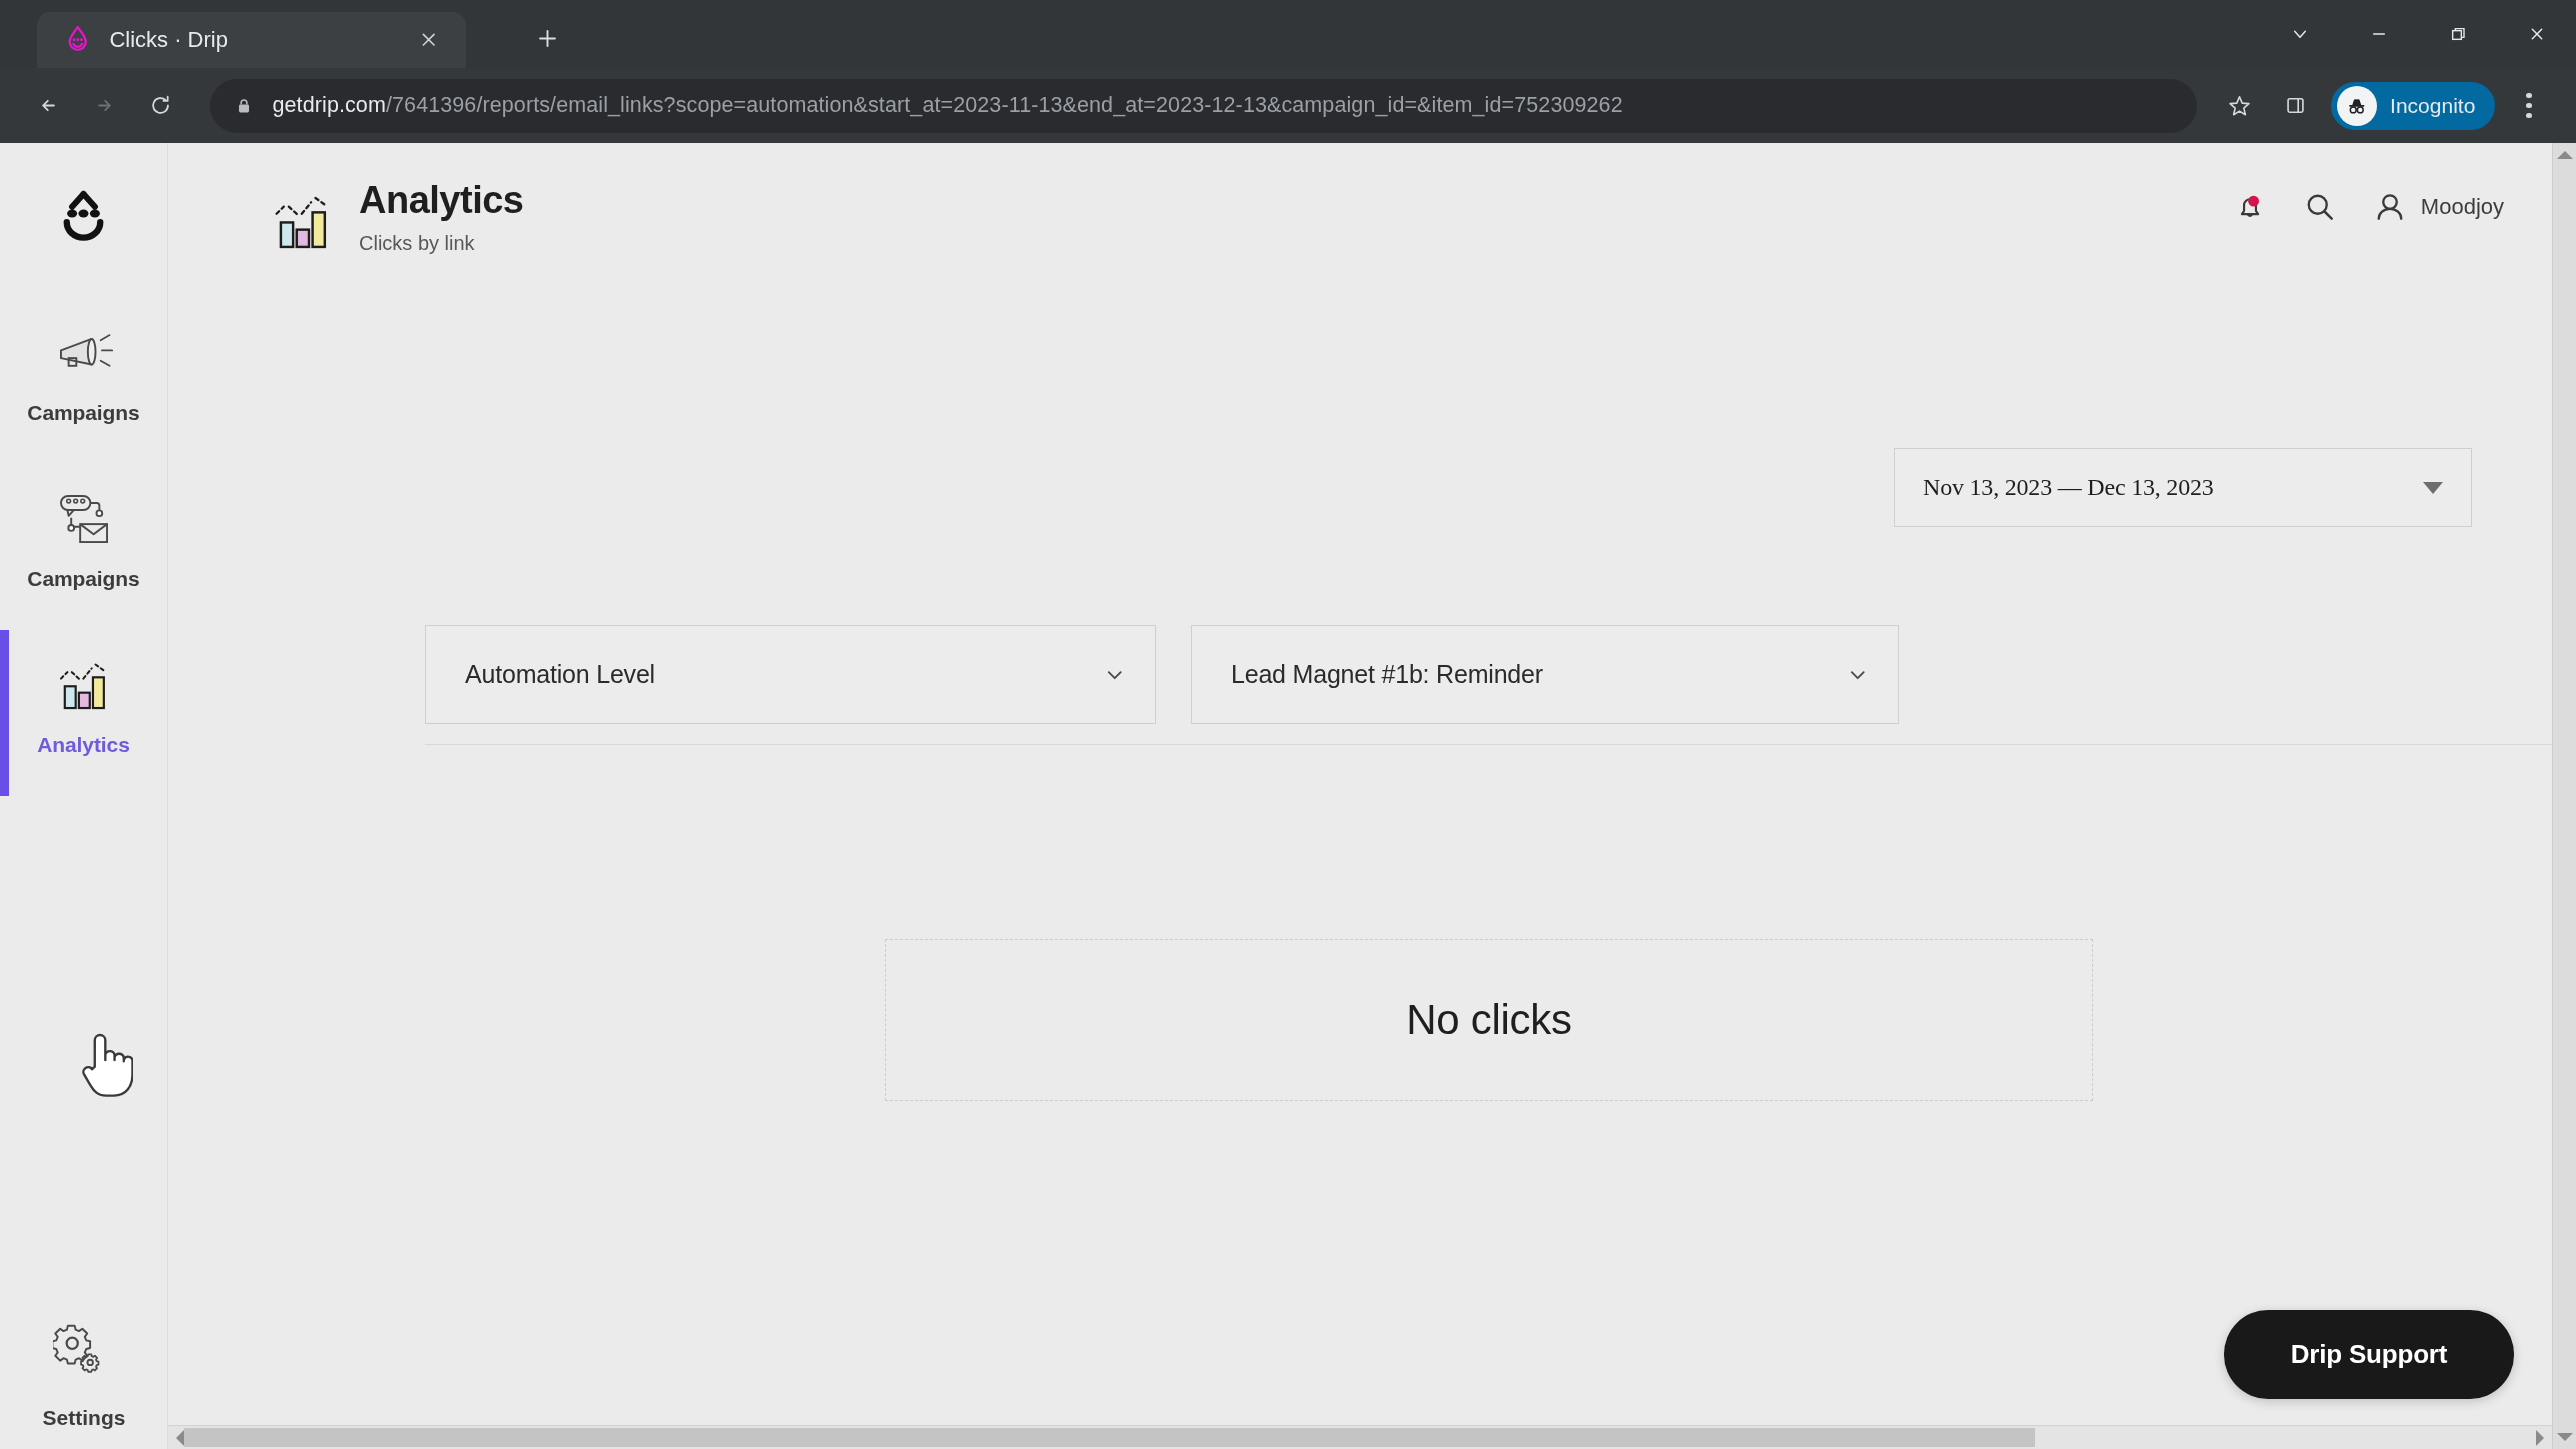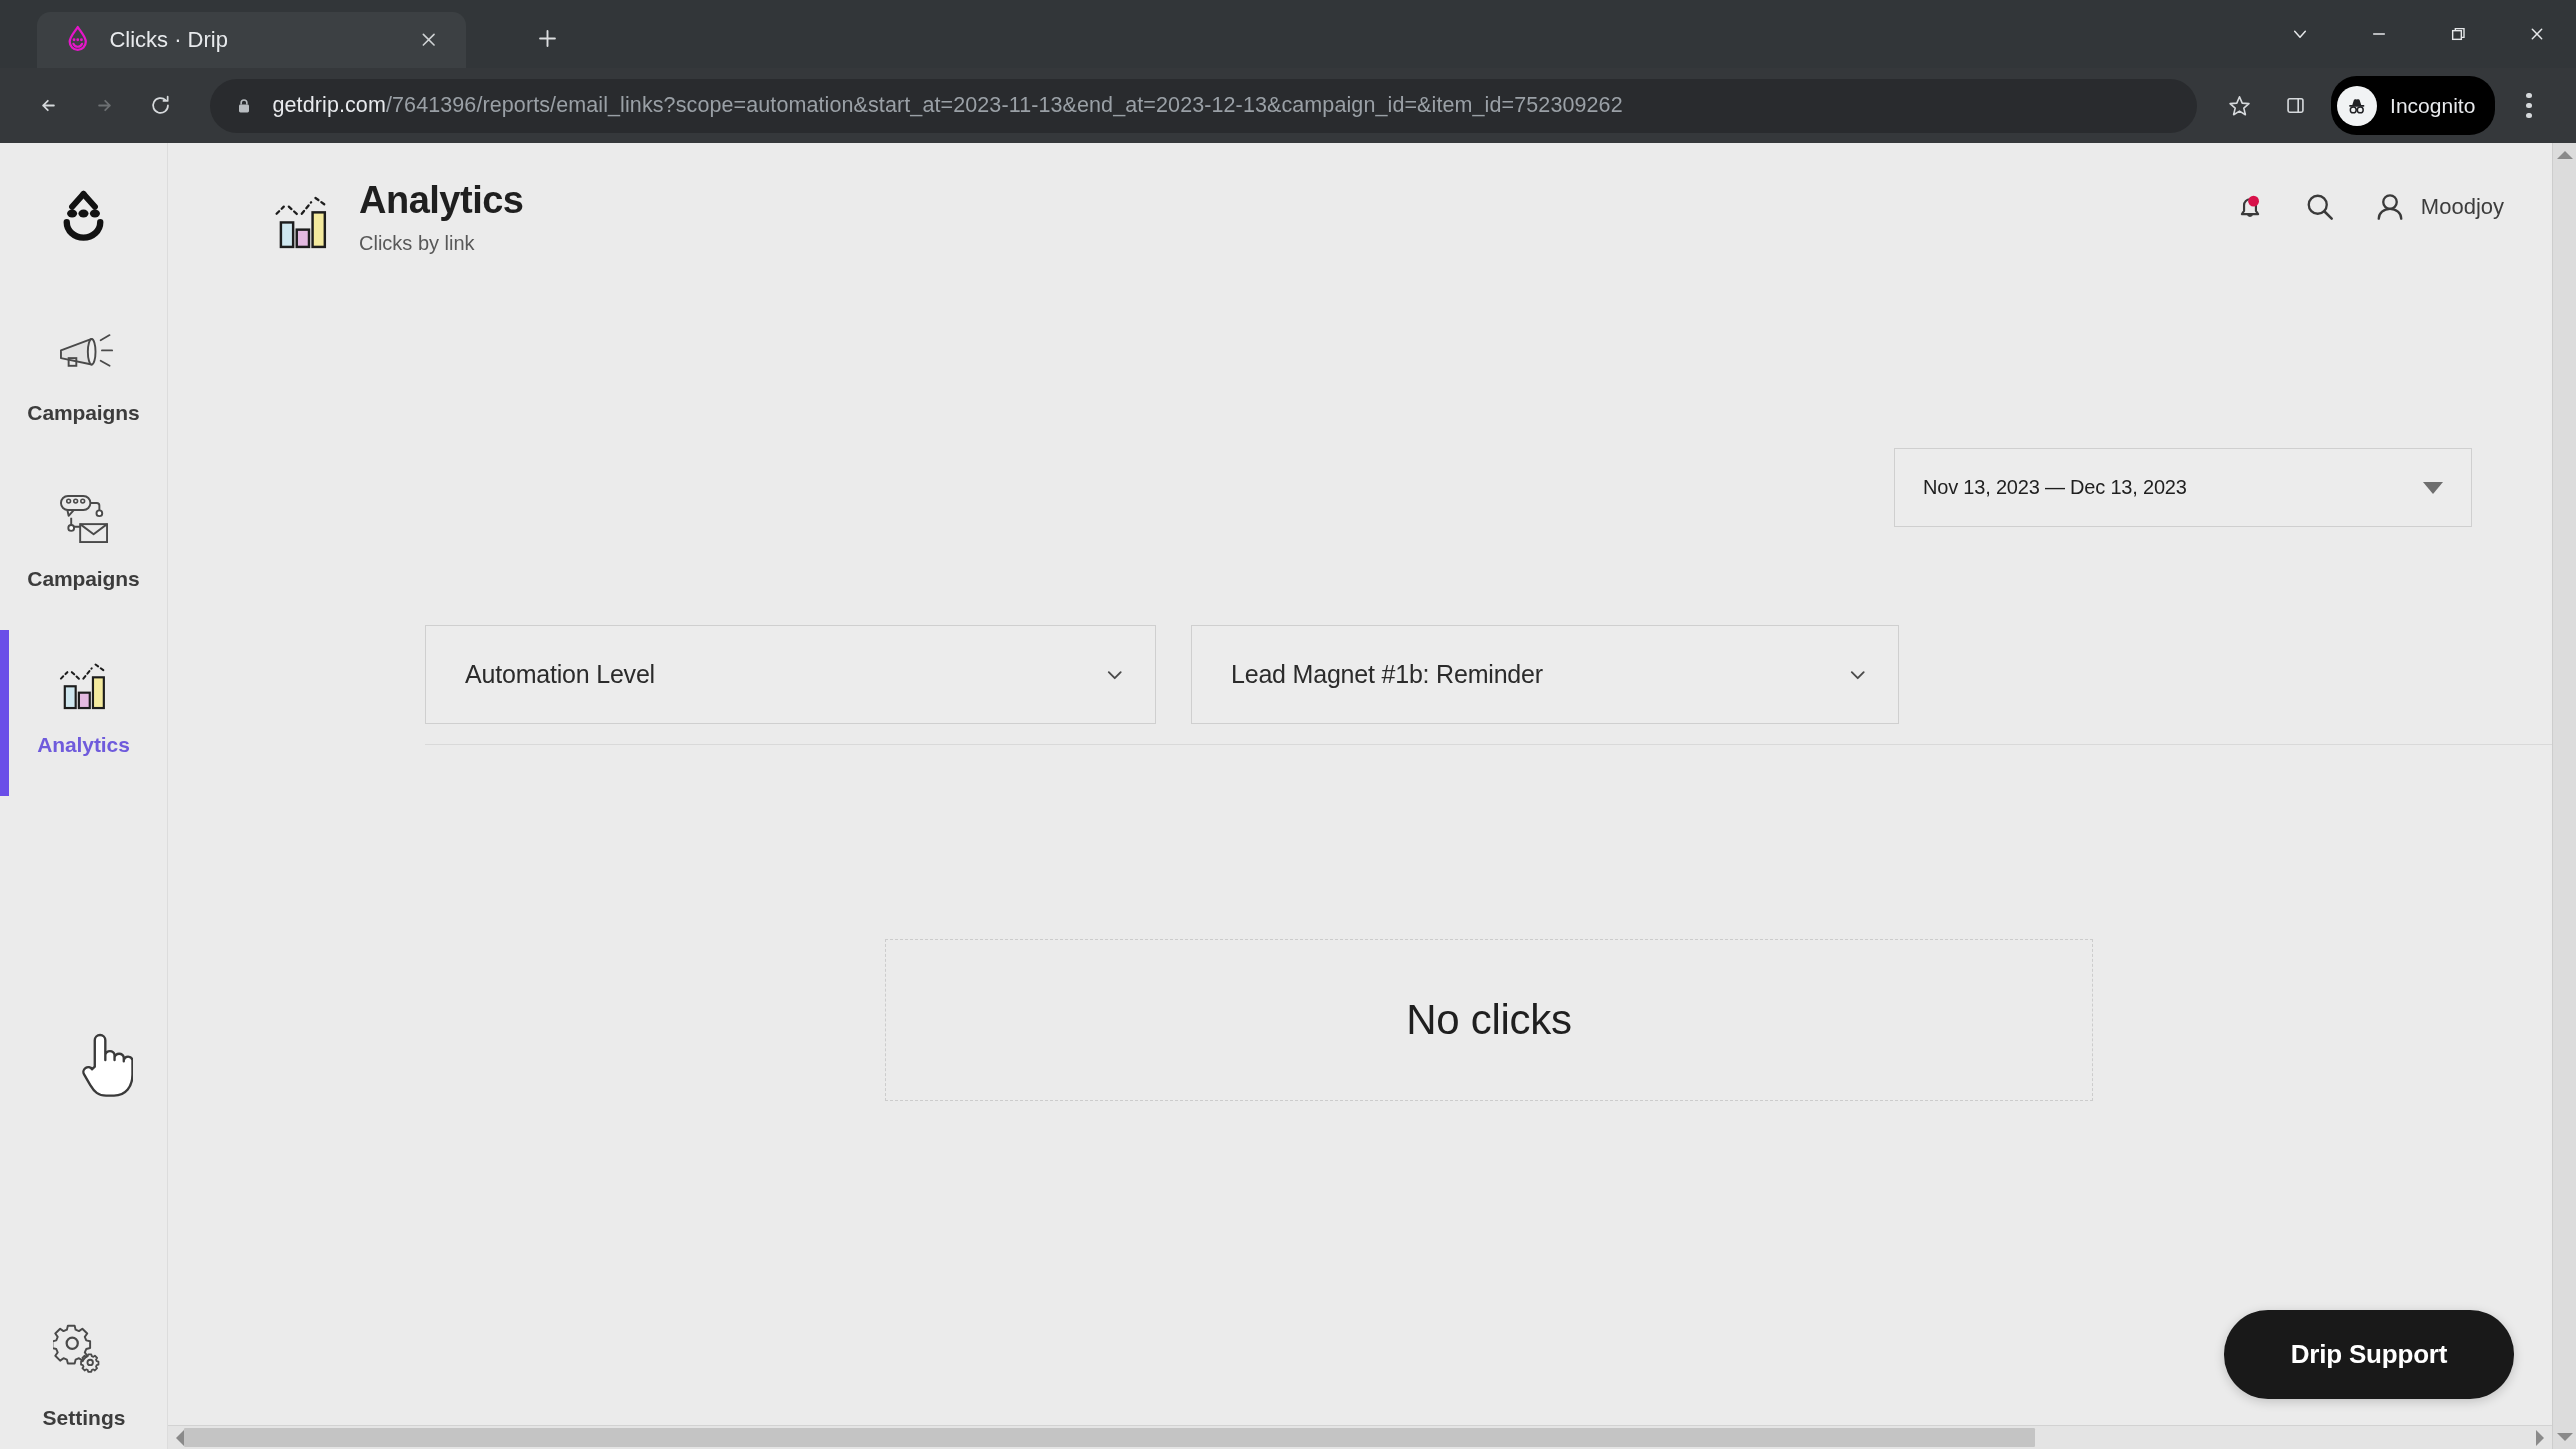--- a/index.html
+++ b/index.html
@@ -101,22 +101,22 @@
     overflow: hidden;
     letter-spacing: 0.1px;
   }
   .url .host { color: #e8eaed; }
   .tb-icon {
     width: 56px; height: 56px;
     display: flex; align-items: center; justify-content: center;
     color: #d6d9dc; flex: 0 0 auto;
   }
   .incognito-chip {
-    height: 59px;
-    background: #000000;
+    height: 48px;
+    background: #0369a1;
     border-radius: 25.5px;
     display: flex; align-items: center;
     padding: 0 20px 0 5.4px;
     margin-left: 8px;
     flex: 0 0 auto;
   }
   .incog-avatar {
     width: 40px; height: 40px; border-radius: 50%;
     background: #f1f3f4;
     display: flex; align-items: center; justify-content: center;
@@ -227,21 +227,21 @@
 
   .daterange {
     position: absolute;
     right: 104px; top: 305px;
     width: 578px; height: 79px;
     background: #ececec;
     border: 0.7px solid #cfcfcf;
     display: flex; align-items: center;
     padding: 0 28px;
   }
-  .daterange-label { flex: 1 1 auto; font-size: 20px; color: #1f1f1f; letter-spacing: -0.2px; }
+  .daterange-label { flex: 1 1 auto; font-size: 24px; color: #1f1f1f; letter-spacing: -0.2px; font-family: Liberation Serif, serif; }
   .caret-down { width: 0; height: 0; border-left: 10.7px solid transparent; border-right: 10.7px solid transparent; border-top: 12px solid #6e6e6e; }
 
   .filters {
     position: absolute;
     left: 257px; top: 482px;
     display: flex; gap: 35px;
   }
   .filter-select {
     height: 99px;
     background: #ececec;

